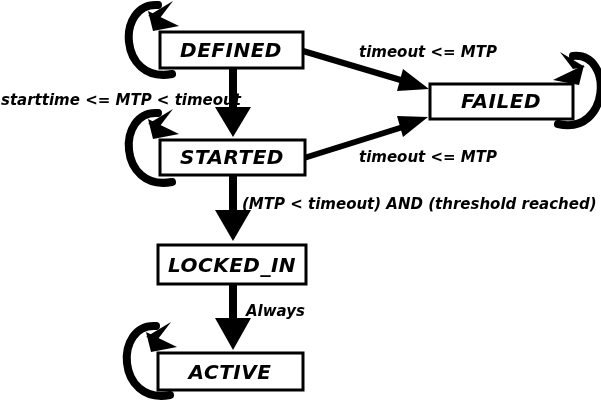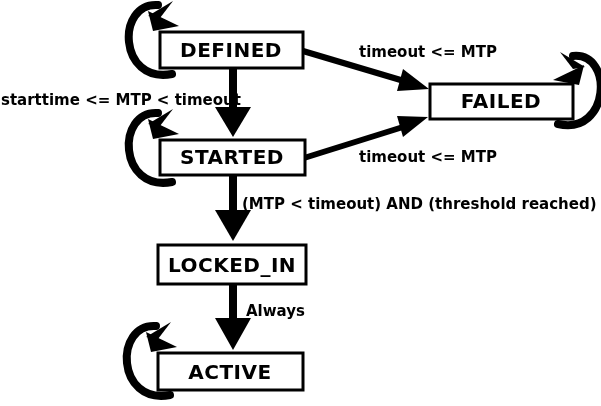--- a/index.html
+++ b/index.html
@@ -6,20 +6,21 @@
     margin: 0;
     padding: 0;
     background: #ffffff;
   }
   .diagram-wrap {
     position: relative;
     width: 601px;
     height: 406px;
     background: #ffffff;
     overflow: hidden;
+    font-style: italic;
   }
   svg { display: block; }
   .state-box {
     fill: #ffffff;
     stroke: #000000;
     stroke-width: 3;
   }
   .state-label {
     font-family: "DejaVu Sans", "Liberation Sans", sans-serif;
     font-weight: bold;

